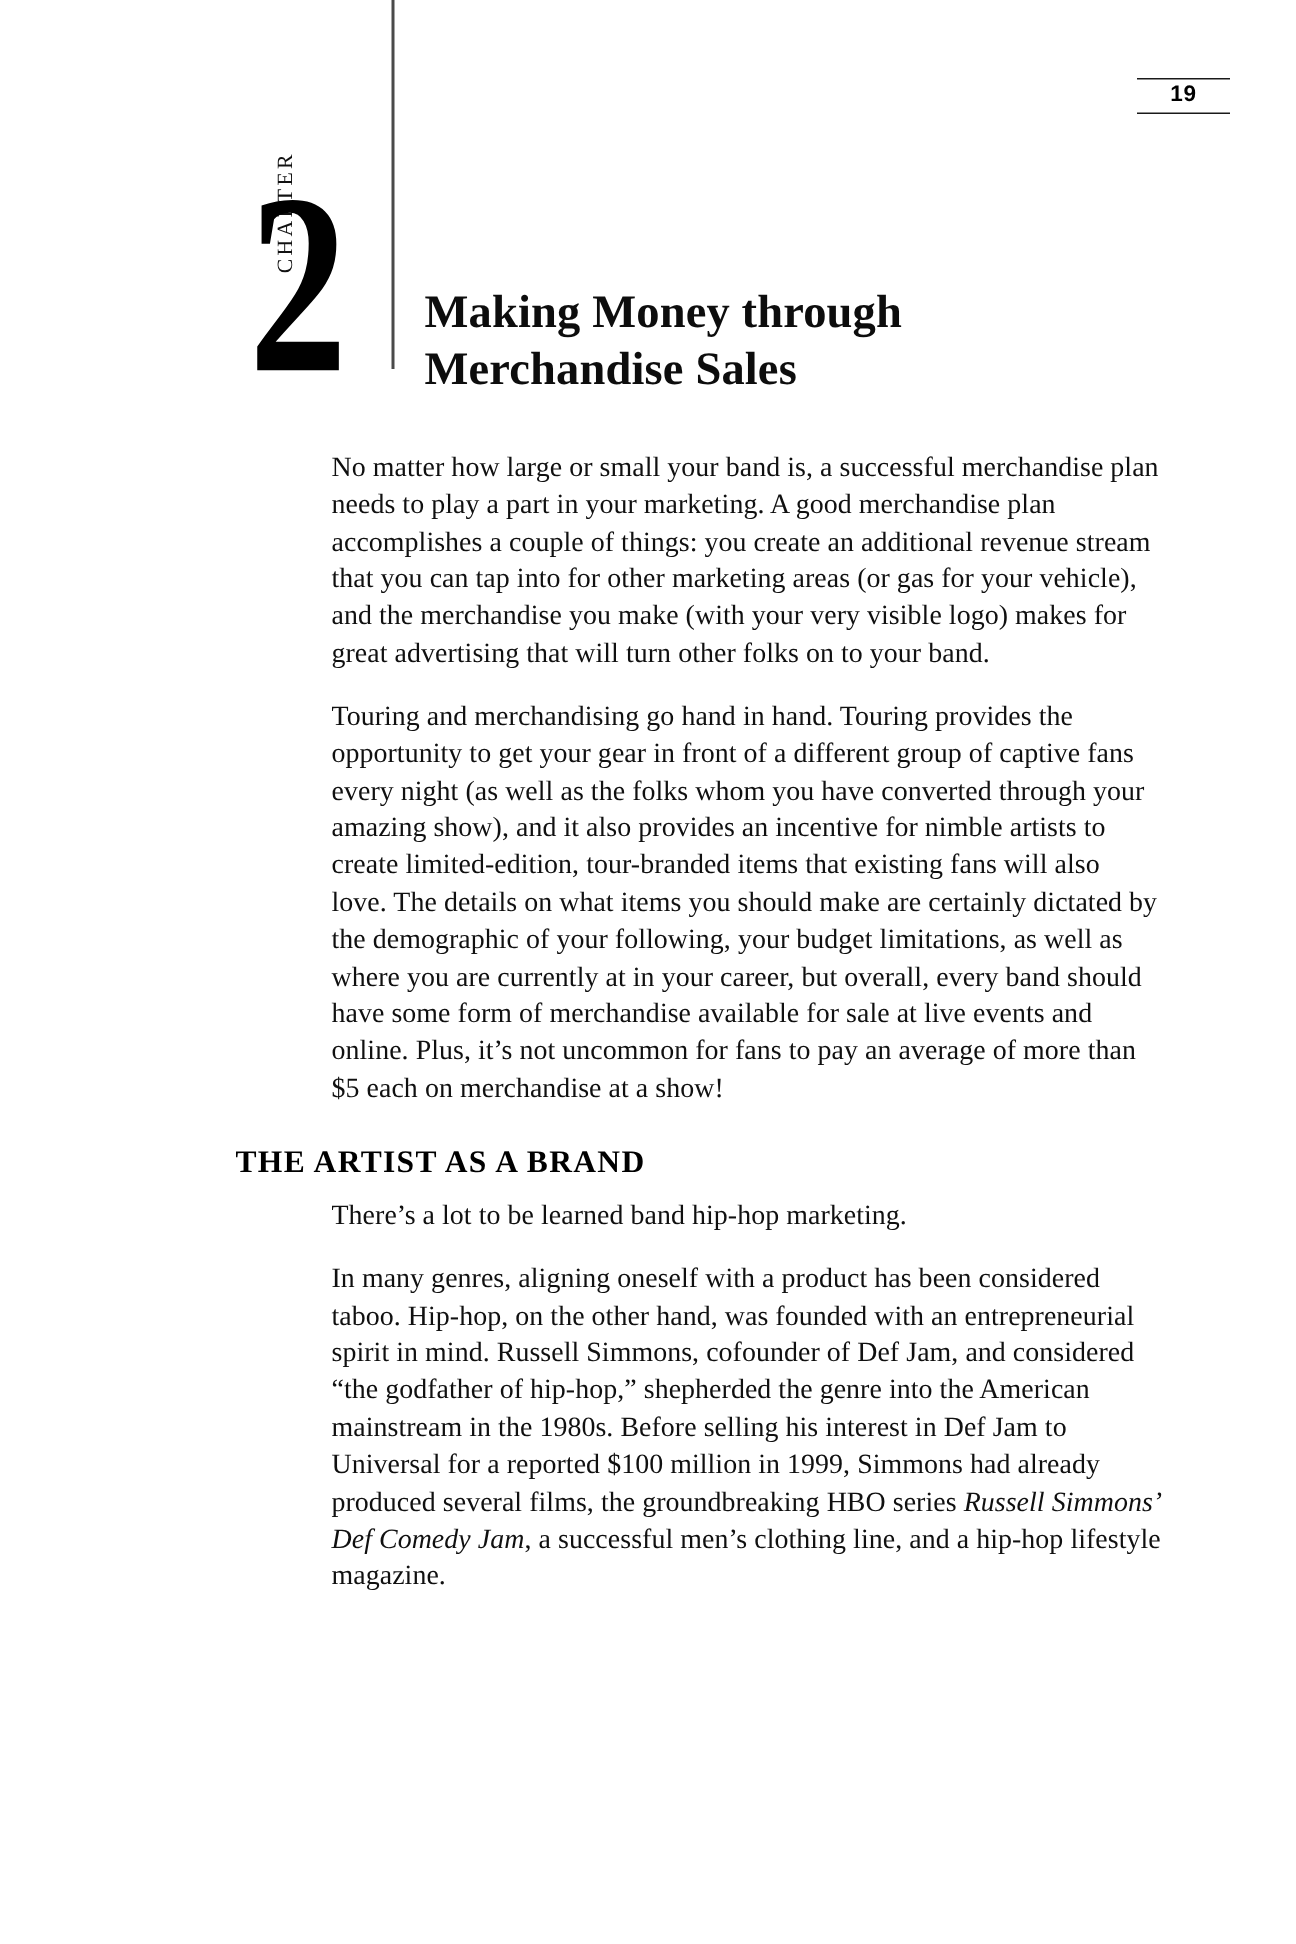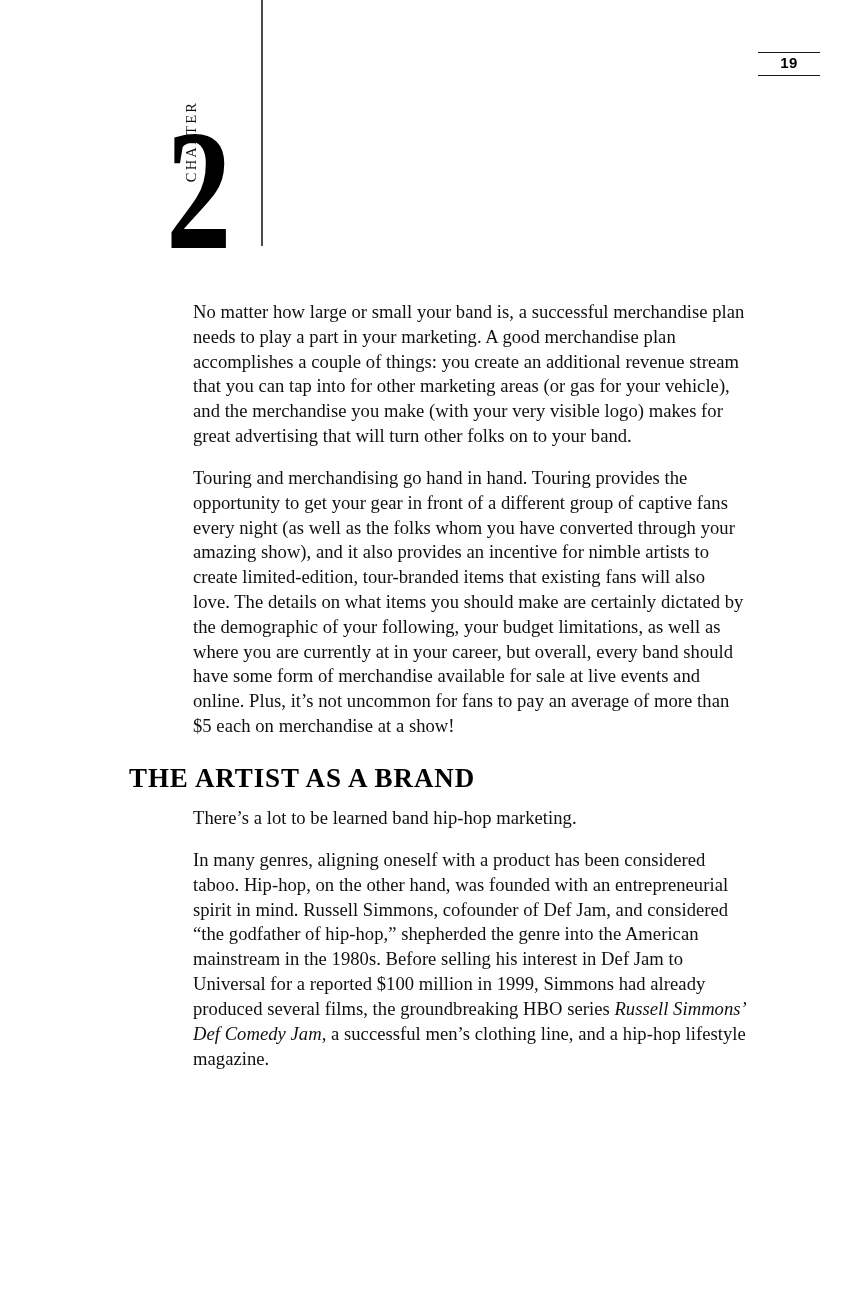--- a/index.html
+++ b/index.html
@@ -90,21 +90,21 @@
     font-size: 31px;
     line-height: 1.22;
     letter-spacing: 0.1px;
     color: #0d0d0d;
   }
   .chapter-title .t-line { display: block; }
 
   
   .content {
     position: absolute;
-    left: 193px;
+    left: 221px;
     top: 300px;
     width: 553px;
   }
 
   p.body {
     margin: 0 0 17px 0;
     font-size: 18.6px;
     line-height: 1.335;
     text-align: left;
     color: #101010;
@@ -114,39 +114,43 @@
 
   p.body em {
     font-style: italic;
   }
 
   
   h2.section-head {
     margin: 23px 0 12px -64px;
     font-family: "Liberation Serif", "DejaVu Serif", serif;
     font-weight: bold;
-    font-size: 27px;
+    font-size: 21px;
     line-height: 1.2;
     letter-spacing: 0.9px;
     color: #000000;
   }
 </style>
 </head>
 <body>
 
 <div class="page">
 
   <div class="folio">19</div>
 
   <div class="chapter-rule"></div>
 
   <div class="chapter-word">CHAPTER</div>
 
   <div class="chapter-number">2</div>
 
+  <h1 class="chapter-title">
+    <span class="t-line">Making Money through</span>
+    <span class="t-line">Merchandise Sales</span>
+  </h1>
 
   <div class="content">
 
     <p class="body">No matter how large or small your band is, a successful merchandise plan needs to play a part in your marketing. A good merchandise plan accomplishes a couple of things: you create an additional revenue stream that you can tap into for other marketing areas (or gas for your vehicle), and the merchandise you make (with your very visible logo) makes for great adver­tising that will turn other folks on to your band.</p>
 
     <p class="body">Touring and merchandising go hand in hand. Touring provides the opportunity to get your gear in front of a different group of captive fans every night (as well as the folks whom you have converted through your amazing show), and it also provides an incentive for nimble artists to create limited-edition, tour-branded items that existing fans will also love. The details on what items you should make are certainly dictated by the demo­graphic of your following, your budget limitations, as well as where you are currently at in your career, but overall, every band should have some form of merchandise available for sale at live events and online. Plus, it’s not uncommon for fans to pay an average of more than $5 each on merchandise at a show!</p>
 
     <h2 class="section-head">THE ARTIST AS A BRAND</h2>
 
     <p class="body">There’s a lot to be learned band hip-hop marketing.</p>

